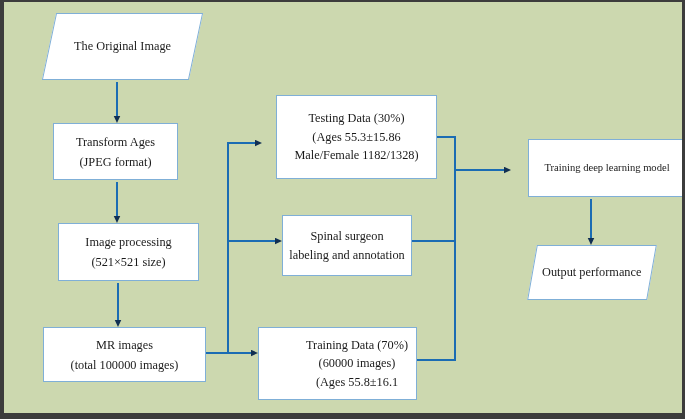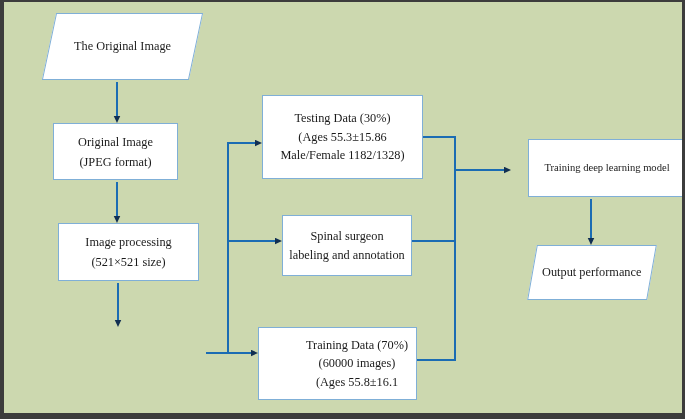--- a/index.html
+++ b/index.html
@@ -70,31 +70,35 @@
     <polyline class="edge" points="412,241 455,241"></polyline>
     <polyline class="edge" points="455,170 504,170" marker-end="url(#ah)"></polyline>
     <polyline class="edge" points="591,199 591,238" marker-end="url(#ah)"></polyline>
   </svg>
 
   <div class="node para skew12" style="left:49px;top:13px;width:147px;height:67px;">
     <div class="ln unskew12">The Original Image</div>
   </div>
 
   <div class="node" style="left:53px;top:123px;width:125px;height:57px;">
-    <div class="ln ln2">Original Image</div>
+    <div class="ln ln2">Transform Ages</div>
     <div class="ln ln2">(JPEG format)</div>
   </div>
 
   <div class="node" style="left:58px;top:223px;width:141px;height:58px;">
     <div class="ln ln2">Image processing</div>
     <div class="ln ln2">(521×521 size)</div>
   </div>
 
+  <div class="node" style="left:43px;top:327px;width:163px;height:55px;">
+    <div class="ln ln2">MR images</div>
+    <div class="ln ln2">(total 100000 images)</div>
+  </div>
 
-  <div class="node" style="left:262px;top:95px;width:161px;height:84px;">
+  <div class="node" style="left:276px;top:95px;width:161px;height:84px;">
     <div class="ln">Testing Data (30%)</div>
     <div class="ln">(Ages 55.3±15.86</div>
     <div class="ln">Male/Female 1182/1328)</div>
   </div>
 
   <div class="node" style="left:282px;top:215px;width:130px;height:61px;">
     <div class="ln">Spinal surgeon</div>
     <div class="ln">labeling and annotation</div>
   </div>
 

